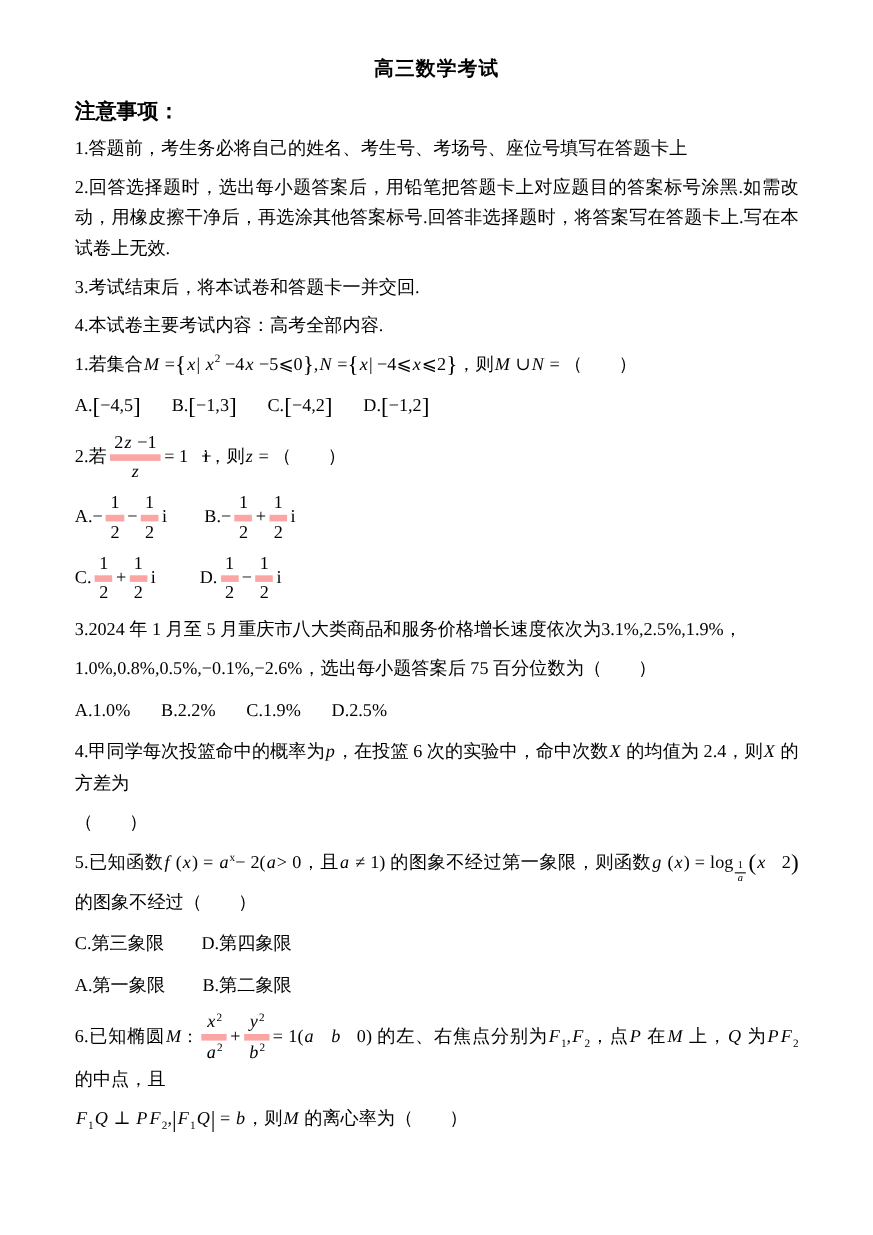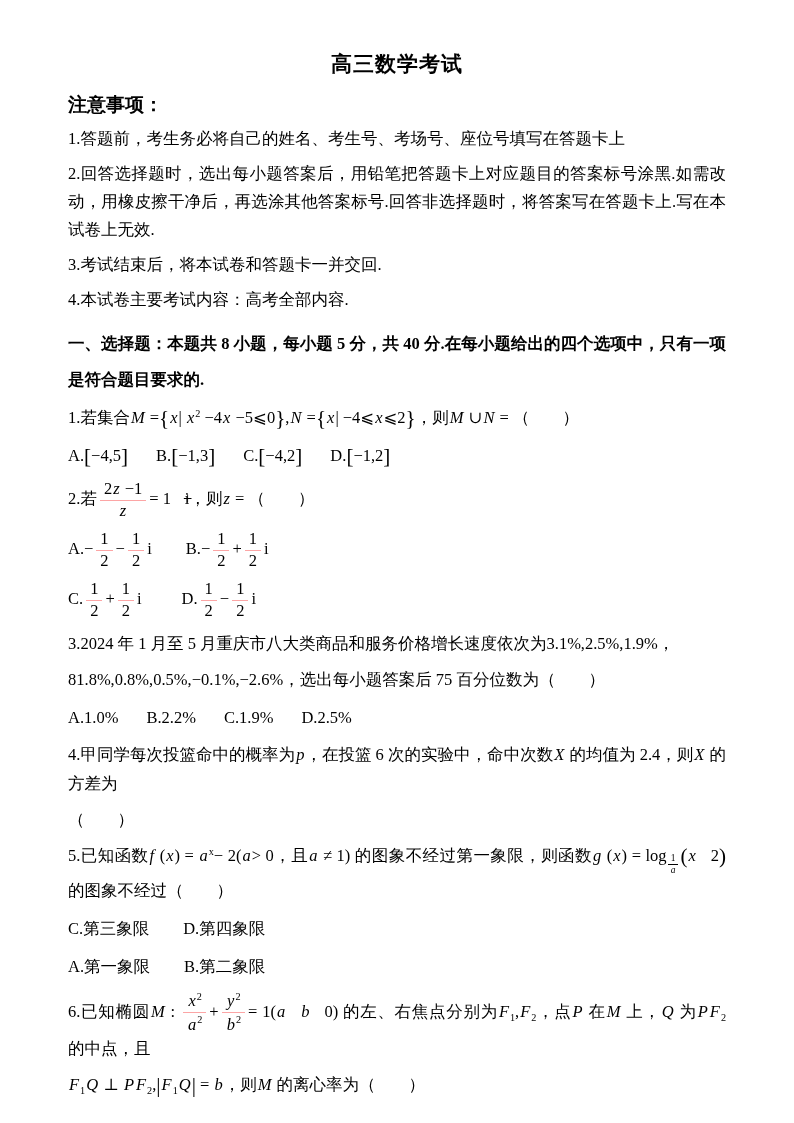--- a/index.html
+++ b/index.html
@@ -4,69 +4,68 @@
 <style>
   html,body{margin:0;padding:0;background:#ffffff;}
   .page{
     width:794px;height:1123px;box-sizing:border-box;
     padding:50px 68px 30px 68px;
     background:#ffffff;color:#000;
     font-family:"Liberation Serif","DejaVu Serif",serif;
     font-size:16.5px;overflow:hidden;
   }
   .title{
-    text-align:center;font-size:21px;font-weight:bold;
+    text-align:center;font-size:18px;font-weight:bold;
     margin:0 0 14px 0;letter-spacing:1px;
     font-family:"Liberation Serif","DejaVu Serif",serif;
   }
   .notice-head{font-weight:bold;font-size:19px;margin:6px 0 2px 0;}
   .notice{font-weight:normal;margin:7px 0;line-height:1.7;text-align:justify;}
   .sec-head{font-weight:bold;margin:12px 0 4px 0;line-height:2.15;text-align:justify;}
   .q{margin:2px 0 6px 0;}
   .qline{margin:7px 0;line-height:1.75;text-align:justify;}
   .opts{margin:9px 0;line-height:1.75;}
   .cn{font-family:"Liberation Serif","DejaVu Serif",serif;}
   .rm{font-family:"Liberation Serif","DejaVu Serif",serif;}
   .var{font-style:italic;font-family:"Liberation Serif","DejaVu Serif",serif;padding:0 1px;}
   sup.sup{font-size:0.62em;}
   sub.sub{font-size:0.62em;}
   .big{font-size:1.28em;vertical-align:-0.1em;line-height:1;}
   .tight{letter-spacing:-0.45em;margin-right:0.4em;}
   .frac{display:inline-block;text-align:center;vertical-align:middle;line-height:1.15;margin:0 3px;}
-  .frac .num{display:block;border-bottom:1px solid #fca5a5;padding:0 4px 1px 4px;}
+  .frac .num{display:block;border-bottom:6px solid #fca5a5;padding:0 4px 1px 4px;}
   .frac .den{display:block;padding:1px 4px 0 4px;}
   .sfrac{display:inline-block;text-align:center;font-size:9.5px;line-height:1.25;vertical-align:-1.3em;margin:0 2px 0 1px;}
   .sfrac .num{display:block;border-bottom:1px solid #000;padding:0 2px;}
   .sfrac .den{display:block;padding:0 2px;}
   .sp{display:inline-block;}
 </style>
 </head>
 <body>
 
 <div class="page">
   <h1 class="title">高三数学考试</h1>
   <p class="notice-head">注意事项：</p>
   <p class="notice">1.答题前，考生务必将自己的姓名、考生号、考场号、座位号填写在答题卡上</p>
   <p class="notice">2.回答选择题时，选出每小题答案后，用铅笔把答题卡上对应题目的答案标号涂黑.如需改动，用橡皮擦干净后，再选涂其他答案标号.回答非选择题时，将答案写在答题卡上.写在本试卷上无效.</p>
   <p class="notice">3.考试结束后，将本试卷和答题卡一并交回.</p>
   <p class="notice">4.本试卷主要考试内容：高考全部内容.</p>
-  <p class="sec-head">一、选择题：本题共 8 小题，每小题 5 分，共 40 分.在每小题给出的四个选项中，只有一项是符合题目要求的.</p>
   <div id="questions">
       <div class="q">
         <div class="qline"><span class="cn">1.若集合</span><span class="var">M</span><span class="rm"> =</span><span class="big">{</span><span class="var">x</span><span class="rm">| </span><span class="var">x</span><sup class="sup">2</sup><span class="rm"> −4</span><span class="var">x</span><span class="rm"> −5⩽0</span><span class="big">}</span><span class="rm">,</span><span class="var">N</span><span class="rm"> =</span><span class="big">{</span><span class="var">x</span><span class="rm">| −4⩽</span><span class="var">x</span><span class="rm">⩽2</span><span class="big">}</span><span class="cn">，则</span><span class="var">M</span><span class="rm"> ∪</span><span class="var">N</span><span class="rm"> = </span><span class="cn">（　　）</span></div>
         <div class="opts"><span class="rm">A.</span><span class="big">[</span><span class="rm">−4,5</span><span class="big">]</span><span class="sp" style="width: 28px;"></span><span class="rm">B.</span><span class="big">[</span><span class="rm">−1,3</span><span class="big">]</span><span class="sp" style="width: 28px;"></span><span class="rm">C.</span><span class="big">[</span><span class="rm">−4,2</span><span class="big">]</span><span class="sp" style="width: 28px;"></span><span class="rm">D.</span><span class="big">[</span><span class="rm">−1,2</span><span class="big">]</span></div>
       </div>
       <div class="q">
         <div class="qline"><span class="cn">2.若</span><span class="frac"><span class="num"><span class="rm">2</span><span class="var">z</span><span class="rm"> −1</span></span><span class="den"><span class="var">z</span></span></span><span class="rm">= 1</span><span class="sp" style="width: 12px;"></span><span class="tight">+i</span><span class="cn">，则</span><span class="var">z</span><span class="rm"> = </span><span class="cn">（　　）</span></div>
         <div class="opts"><span class="rm">A.−</span><span class="frac"><span class="num">1</span><span class="den">2</span></span><span class="rm">−</span><span class="frac"><span class="num">1</span><span class="den">2</span></span><span class="rm">i</span><span class="sp" style="width: 34px;"></span><span class="rm">B.−</span><span class="frac"><span class="num">1</span><span class="den">2</span></span><span class="rm">+</span><span class="frac"><span class="num">1</span><span class="den">2</span></span><span class="rm">i</span></div>
         <div class="opts"><span class="rm">C.</span><span class="frac"><span class="num">1</span><span class="den">2</span></span><span class="rm">+</span><span class="frac"><span class="num">1</span><span class="den">2</span></span><span class="rm">i</span><span class="sp" style="width: 40px;"></span><span class="rm">D.</span><span class="frac"><span class="num">1</span><span class="den">2</span></span><span class="rm">−</span><span class="frac"><span class="num">1</span><span class="den">2</span></span><span class="rm">i</span></div>
       </div>
       <div class="q">
         <div class="qline"><span class="cn">3.2024 年 1 月至 5 月重庆市八大类商品和服务价格增长速度依次为</span><span class="rm">3.1%,2.5%,1.9%</span><span class="cn">，</span></div>
-        <div class="qline"><span class="rm">81.8%,0.8%,0.5%,−0.1%,−2.6%</span><span class="cn">，选出每小题答案后</span><span class="rm"> 75 </span><span class="cn">百分位数为（　　）</span></div>
+        <div class="qline"><span class="rm">1.0%,0.8%,0.5%,−0.1%,−2.6%</span><span class="cn">，选出每小题答案后</span><span class="rm"> 75 </span><span class="cn">百分位数为（　　）</span></div>
         <div class="opts"><span class="rm">A.1.0%</span><span class="sp" style="width: 28px;"></span><span class="rm">B.2.2%</span><span class="sp" style="width: 28px;"></span><span class="rm">C.1.9%</span><span class="sp" style="width: 28px;"></span><span class="rm">D.2.5%</span></div>
       </div>
       <div class="q">
         <div class="qline"><span class="cn">4.甲同学每次投篮命中的概率为</span><span class="var">p</span><span class="cn">，在投篮</span><span class="rm"> 6 </span><span class="cn">次的实验中，命中次数</span><span class="var">X</span><span class="cn"> 的均值为</span><span class="rm"> 2.4</span><span class="cn">，则</span><span class="var">X</span><span class="cn"> 的方差为</span></div>
         <div class="qline"><span class="cn">（　　）</span></div>
       </div>
       <div class="q">
         <div class="qline"><span class="cn">5.已知函数</span><span class="var">f</span><span class="rm"> (</span><span class="var">x</span><span class="rm">) = </span><span class="var">a</span><sup class="sup">x</sup><span class="rm">− 2(</span><span class="var">a</span><span class="rm">&gt; 0</span><span class="cn">，且</span><span class="var">a</span><span class="rm"> ≠ 1)</span><span class="cn"> 的图象不经过第一象限，则函数</span><span class="var">g</span><span class="rm"> (</span><span class="var">x</span><span class="rm">) = log</span><span class="sfrac"><span class="num">1</span><span class="den"><span class="var">a</span></span></span><span class="big">(</span><span class="var">x</span><span class="sp" style="width: 14px;"></span><span class="rm">2</span><span class="big">)</span><span class="cn"> 的图象不经过（　　）</span></div>
         <div class="opts"><span class="rm">C.</span><span class="cn">第三象限</span><span class="sp" style="width: 34px;"></span><span class="rm">D.</span><span class="cn">第四象限</span></div>
         <div class="opts"><span class="rm">A.</span><span class="cn">第一象限</span><span class="sp" style="width: 34px;"></span><span class="rm">B.</span><span class="cn">第二象限</span></div>

